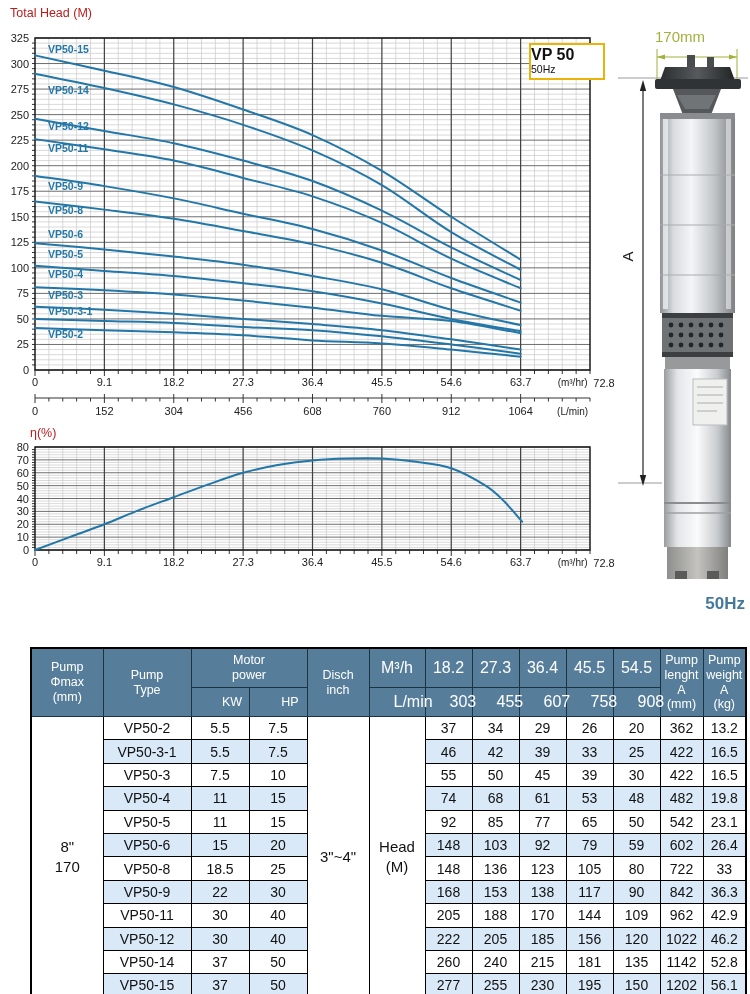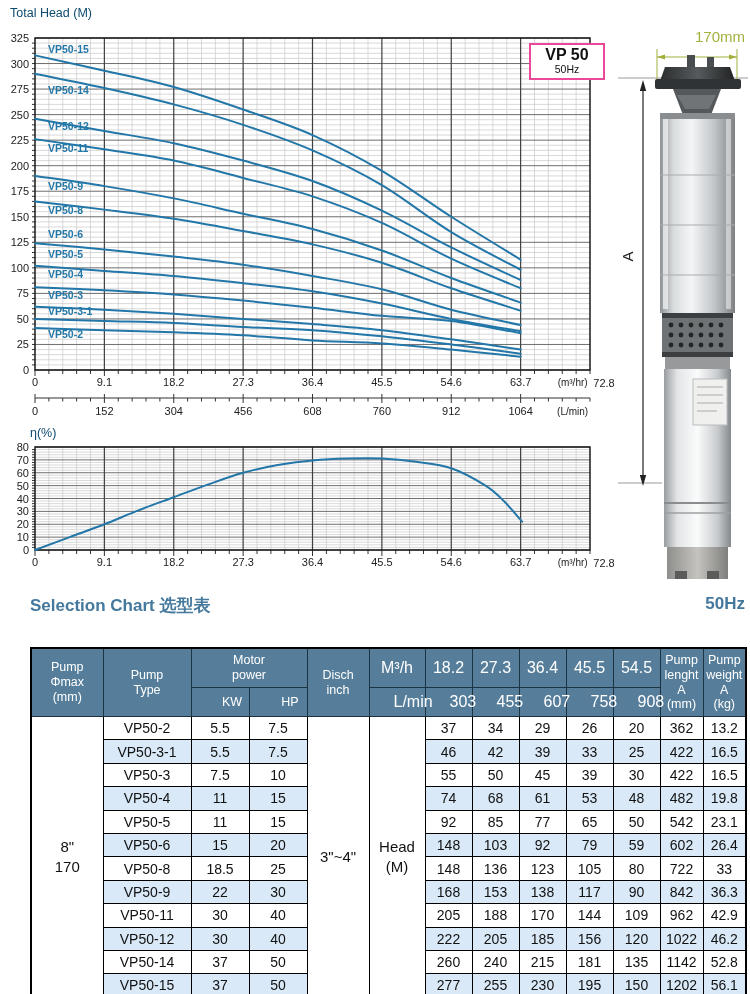--- a/index.html
+++ b/index.html
@@ -3,31 +3,31 @@
 <meta charset="utf-8">
 <style>
   html,body{margin:0;padding:0;}
   body{
     width:750px;height:994px;position:relative;background:#ffffff;
     font-family:"Liberation Sans","DejaVu Sans",sans-serif;
     -webkit-font-smoothing:antialiased;
   }
   .abs{position:absolute;}
   
-  .chart-ylabel{font-size:12.5px;color:#0c4a6e;font-weight:500;}
+  .chart-ylabel{font-size:12.5px;color:#b91c1c;font-weight:500;}
   
   .vp-box{
     left:529px;top:43px;width:76px;height:37px;background:#fff;
-    border:2px solid #ec4899;text-align:center;box-sizing:border-box;
+    border:2px solid #eab308;text-align:left;box-sizing:border-box;
   }
   .vp-box .vp-name{font-size:16px;font-weight:bold;color:#111;line-height:1.05;margin-top:2px;}
   .vp-box .vp-hz{font-size:10.5px;color:#111;line-height:1;}
   
   .pump-fig{left:615px;top:25px;width:135px;height:560px;}
-  .dim-width{left:655px;top:28px;width:90px;text-align:right;font-size:15px;color:#a3b13c;}
+  .dim-width{left:655px;top:28px;width:90px;text-align:left;font-size:15px;color:#a3b13c;}
   .dim-a{
     left:615px;top:248px;width:24px;text-align:center;font-size:15px;color:#222;
     transform:rotate(-90deg);
   }
   
   .sel-head{left:30px;top:594px;width:715px;height:26px;}
   .sel-title{position:absolute;left:0;top:0;font-size:17px;font-weight:bold;color:#44789c;}
   .sel-hz{position:absolute;right:0;top:0;font-size:17px;font-weight:bold;color:#44789c;}
   
   table.sel{
@@ -651,21 +651,20 @@
   <line x1="49" y1="488" x2="116" y2="488" stroke="#9da0a2" stroke-width="1.4"></line>
 
   <rect x="52" y="522" width="61" height="32" fill="url(#basegray)"></rect>
   <rect x="60" y="546" width="12" height="8" fill="#5b5b59"></rect>
   <rect x="92" y="546" width="12" height="8" fill="#5b5b59"></rect>
 </svg>
 <div class="abs dim-width">170mm</div>
 <div class="abs dim-a">A</div>
 
 <div class="abs sel-head">
-  <div class="sel-title">Selection Chart 选型表</div>
   <div class="sel-hz">50Hz</div>
 </div>
 
 <table class="sel">
   <colgroup>
     <col style="width:72px">
       <col style="width:88px">
       <col style="width:58px">
       <col style="width:58px">
     <col style="width:62px">

